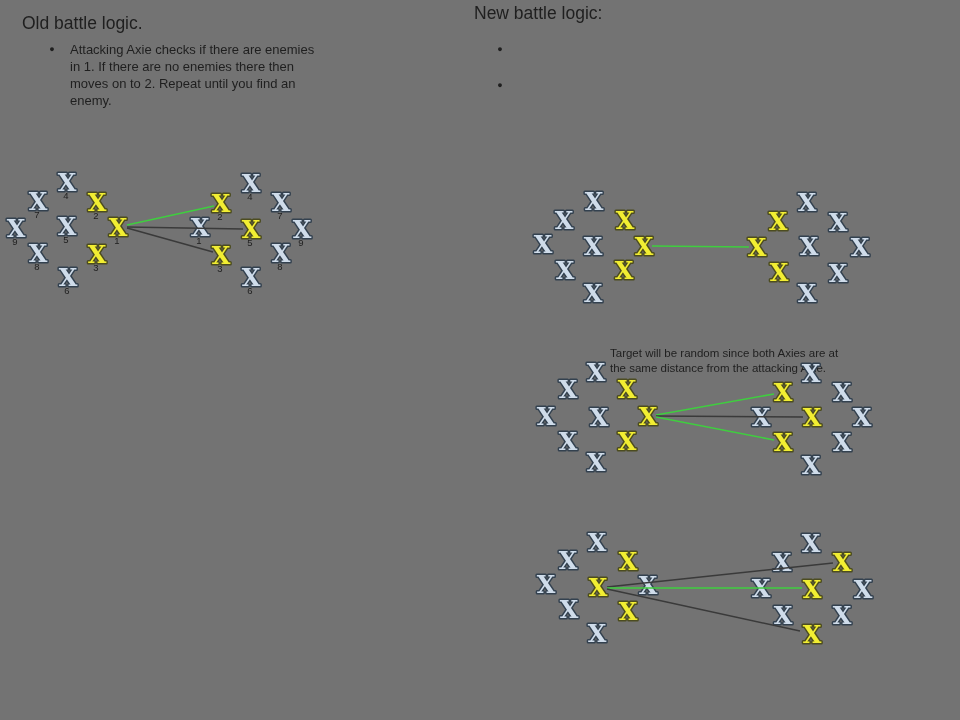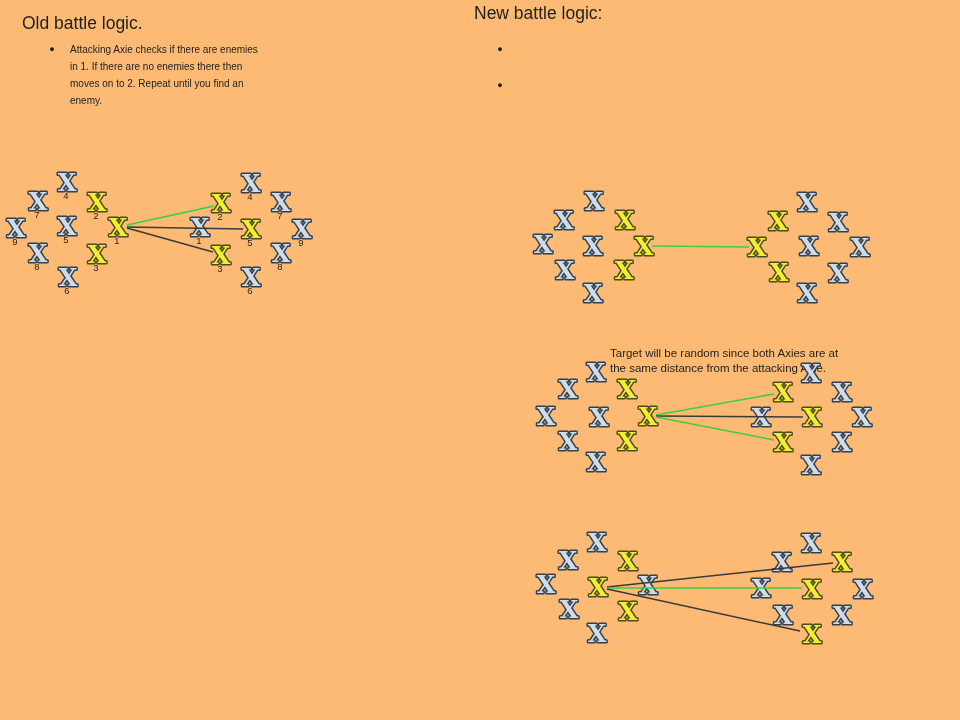--- a/index.html
+++ b/index.html
@@ -3,27 +3,27 @@
 <meta charset="utf-8">
 <style>
   :root{
     --text:#1f1f1f; --blue-fill:#cfdcea; --blue-stroke:#33414f;
     --yellow-fill:#f2ee32; --yellow-stroke:#4c4c20;
     --green-line:#3fce3f; --black-line:#3a3a3a;
   }
   *{box-sizing:border-box;margin:0;padding:0}
   html,body{width:960px;height:720px;overflow:hidden}
   body{background:#fff;font-family:"Liberation Sans",sans-serif;color:var(--text)}
-  .page{position:relative;width:960px;height:720px;background:#fdba74}
+  .page{position:relative;width:960px;height:720px;background:#737373}
   h1.sec-title{position:absolute;font-size:17.5px;font-weight:400;color:var(--text);white-space:nowrap}
   #title-old{left:22px;top:13px}
   #title-new{left:474px;top:3px}
   .bullet-row{position:absolute;display:flex;align-items:flex-start}
   .bullet-row .marker{display:block;text-align:center;font-size:9px;line-height:17px;color:var(--text)}
-  .bullet-row .btext{font-size:10px;line-height:17px;white-space:pre-line;color:var(--text)}
+  .bullet-row .btext{font-size:13px;line-height:17px;white-space:pre-line;color:var(--text)}
   #bullets-old{left:34px;top:41px;width:300px}
   #bullets-old .marker{width:36px}
   #bullets-old .btext{width:264px}
   #bullets-new-1{left:480px;top:41px;width:320px}
   #bullets-new-2{left:480px;top:77px;width:320px}
   #bullets-new-1 .marker,#bullets-new-2 .marker{width:40px}
   #bullets-new-1 .btext,#bullets-new-2 .btext{width:280px}
   .caption{position:absolute;left:610px;top:346px;width:280px;font-size:11.5px;line-height:15px;white-space:pre-line;color:var(--text)}
   figure.diagram{position:absolute}
   #fig-old{left:0;top:165px}

